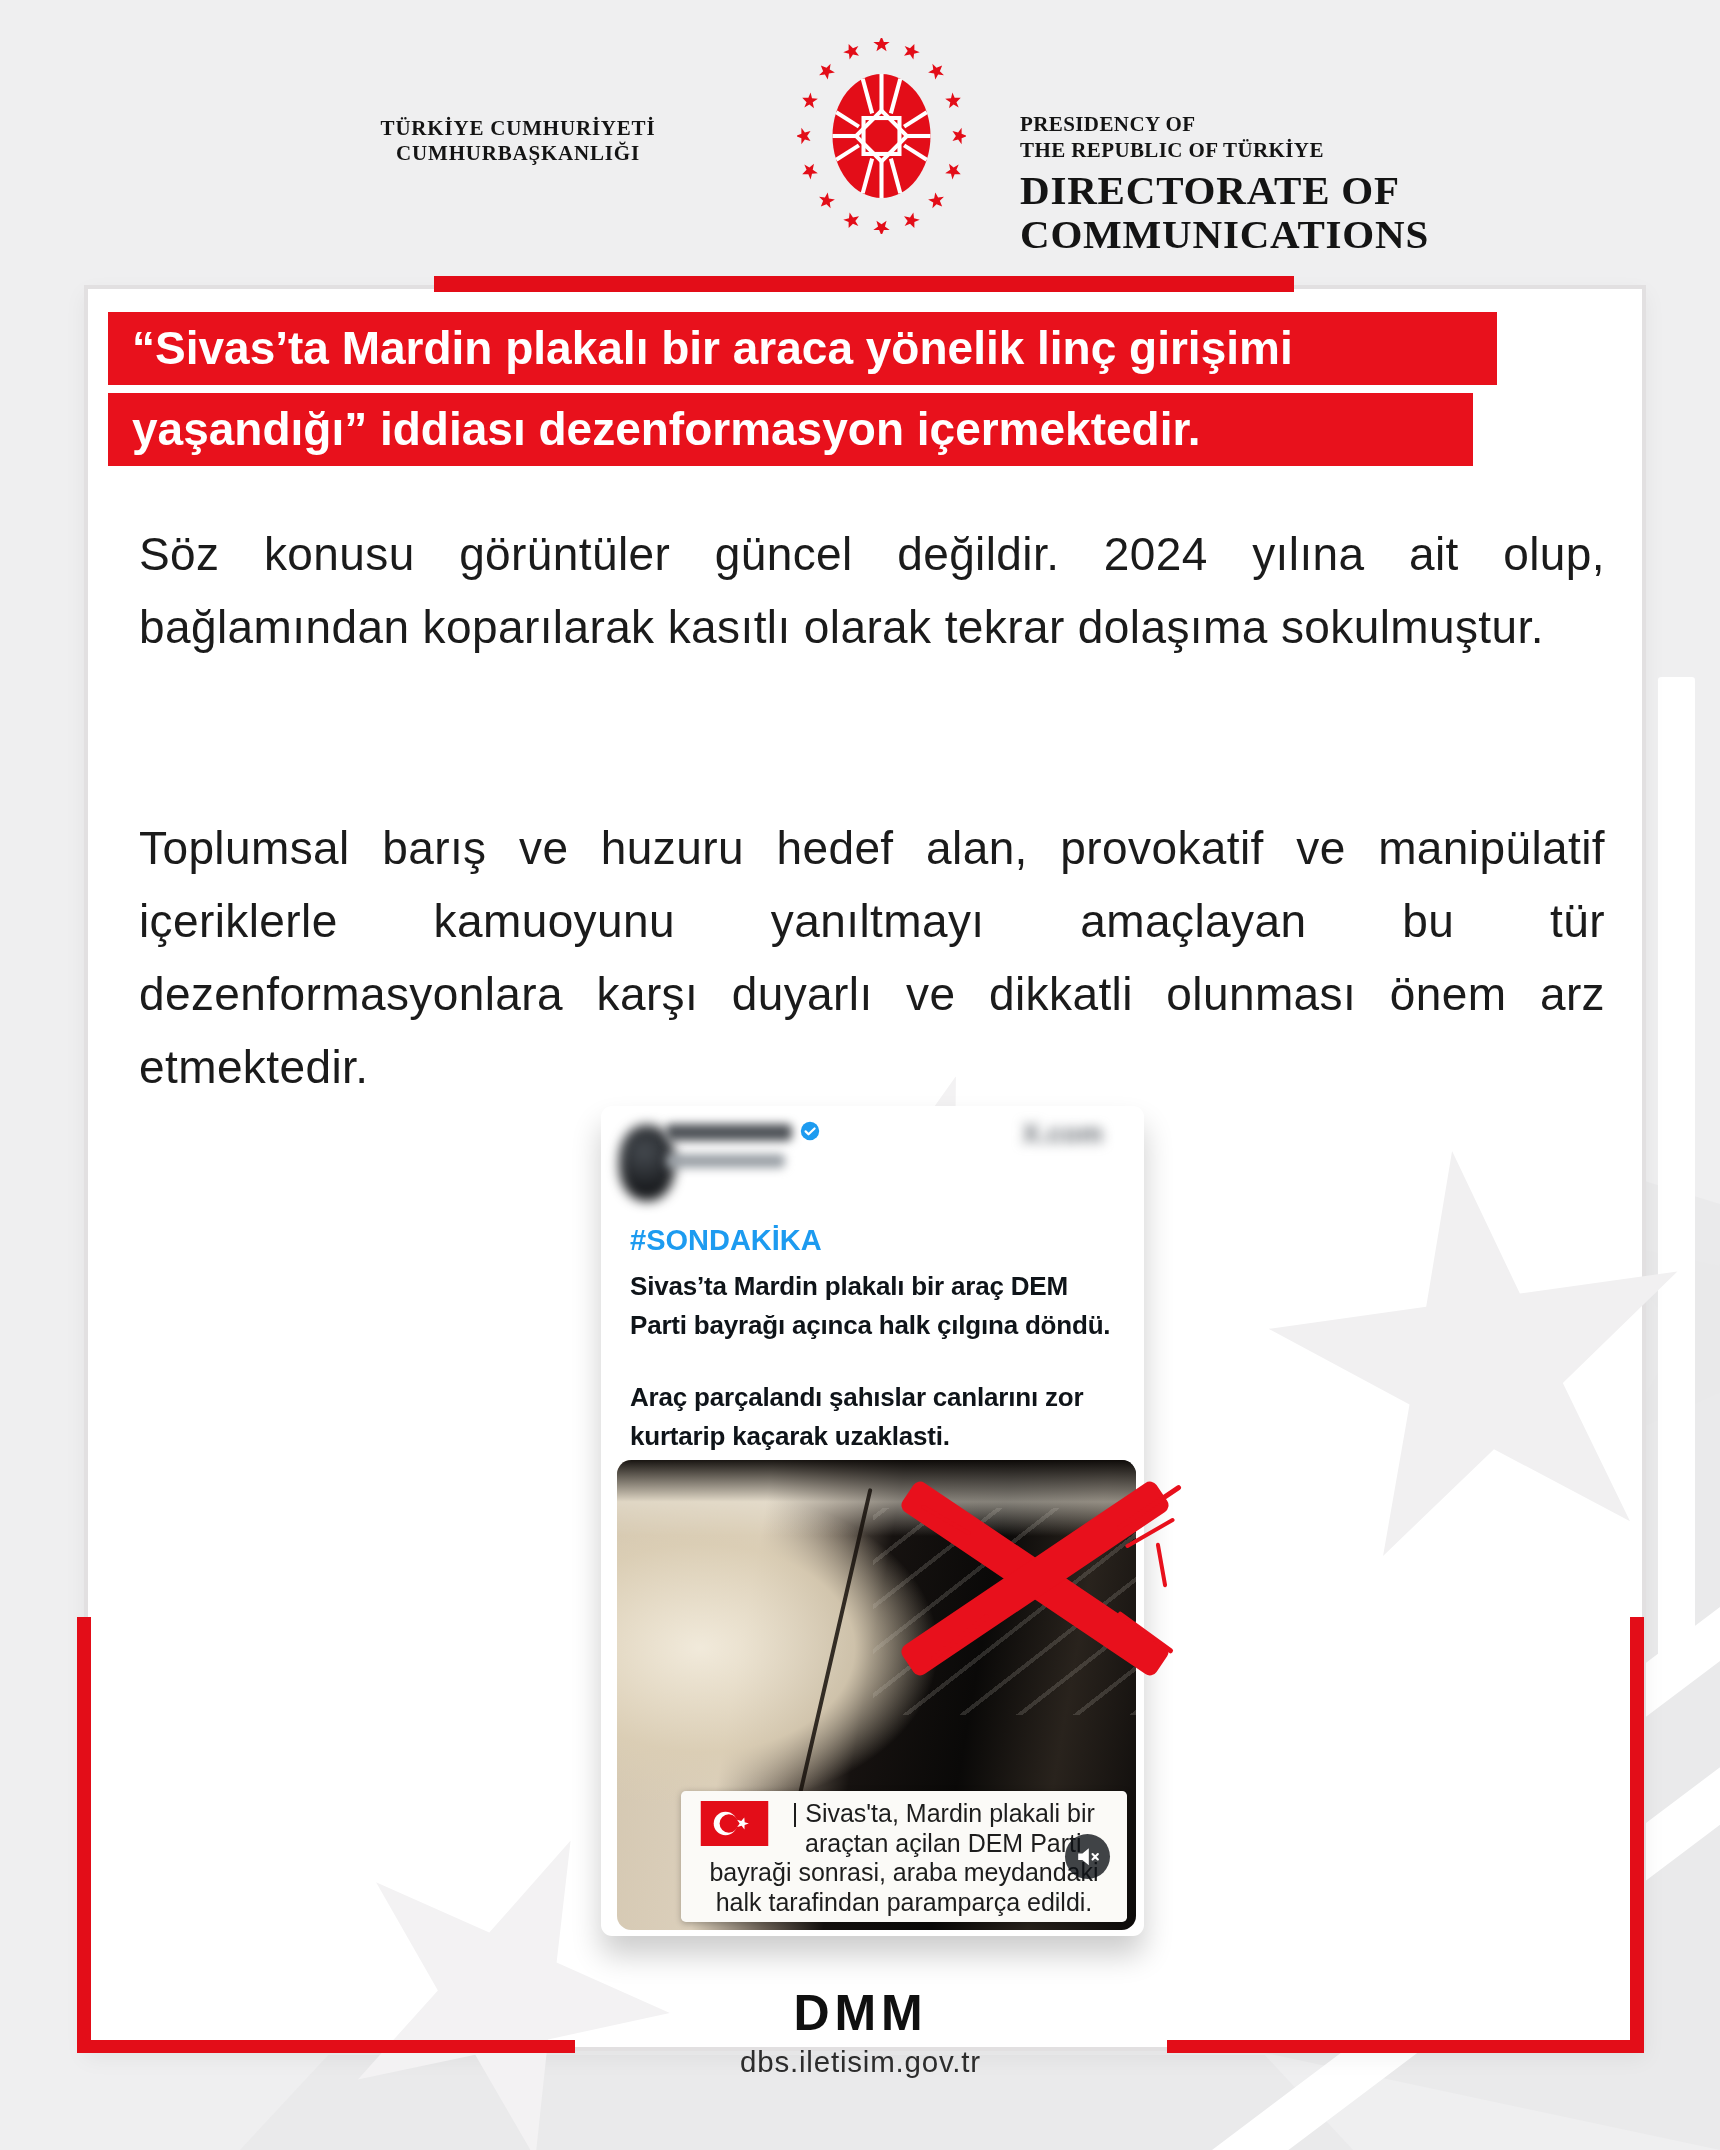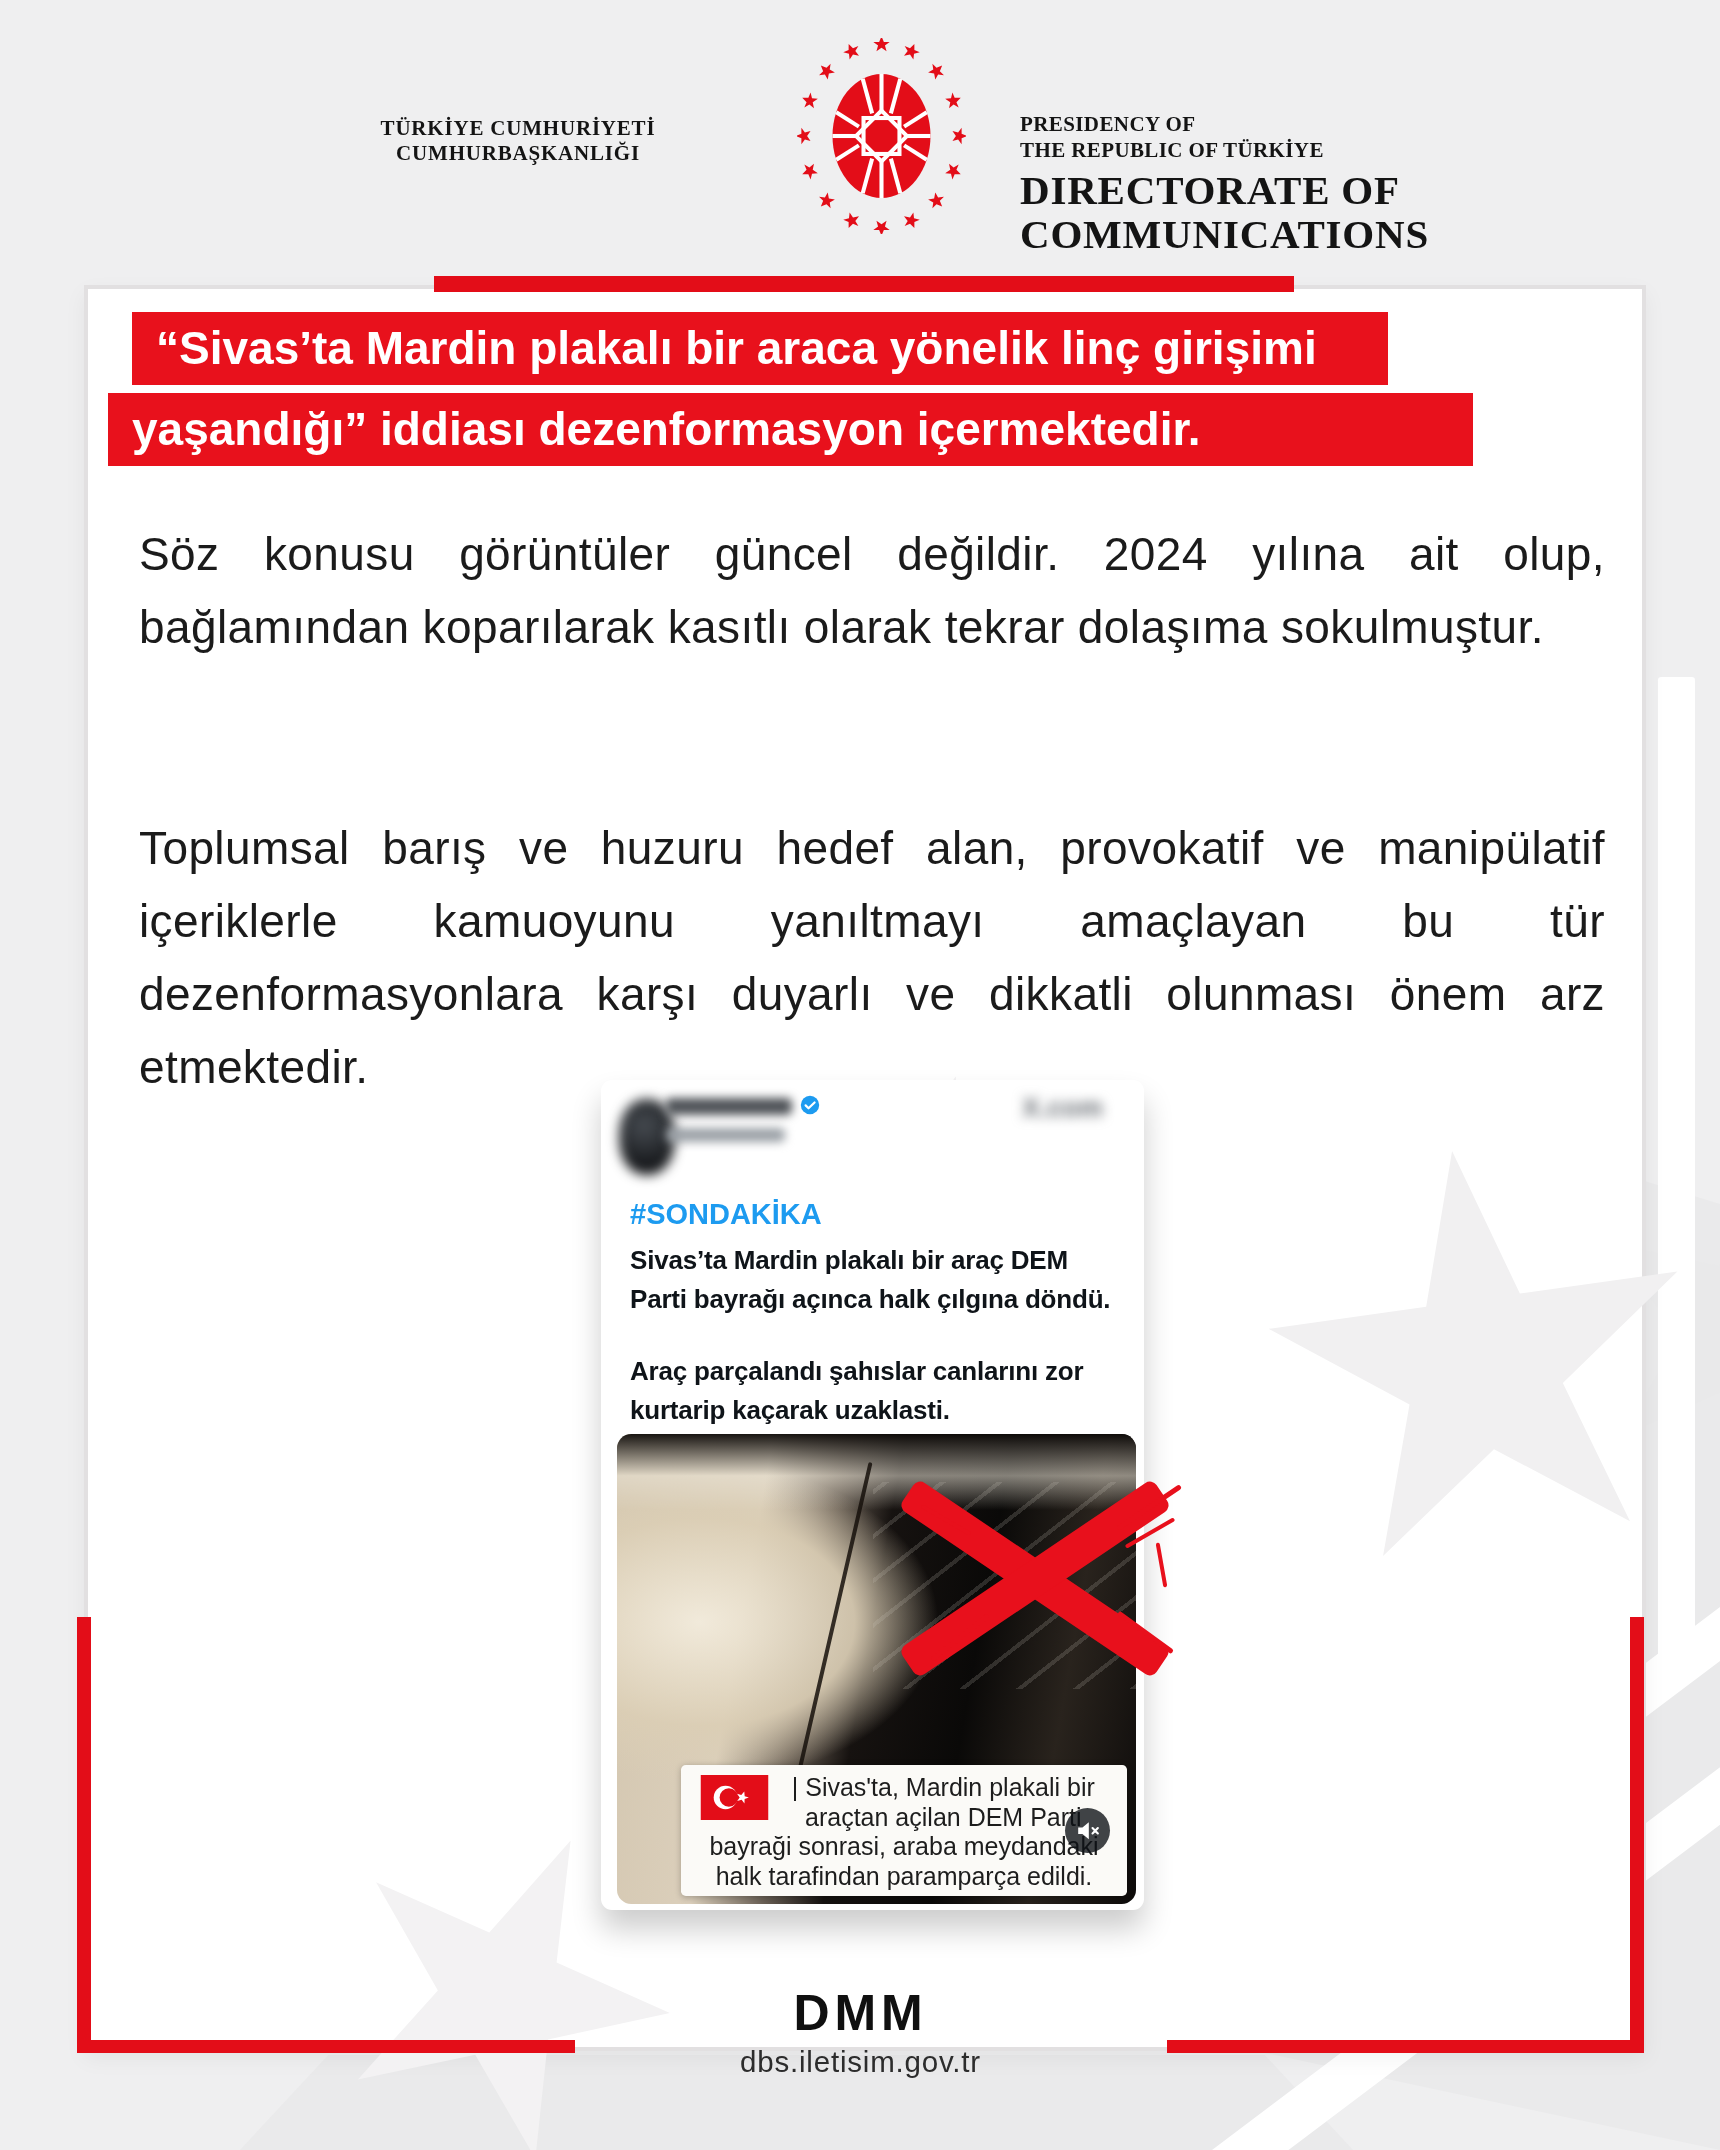--- a/index.html
+++ b/index.html
@@ -37,30 +37,30 @@
   
   .accent{position:absolute;background:#e30d18;z-index:12;}
   .accent-top{left:434px;top:276px;width:860px;height:16px;}
   .accent-left{left:77px;top:1617px;width:14.3px;height:436px;}
   .accent-right{left:1630px;top:1617px;width:14.3px;height:436px;}
   .accent-bottom-l{left:77px;top:2040px;width:498px;height:12.7px;}
   .accent-bottom-r{left:1167px;top:2040px;width:477px;height:12.7px;}
 
   
   .headline{position:absolute;z-index:15;background:#e8111c;color:#ffffff;font-weight:700;font-size:46px;line-height:73px;height:73px;padding:0 24px;box-sizing:border-box;white-space:nowrap;overflow:hidden;}
-  .hl1{left:108px;top:312px;width:1256px;margin-left:24px;}
+  .hl1{left:108px;top:312px;width:1389px;}
   .hl2{left:108px;top:393px;width:1365px;}
 
   
   .para{position:absolute;left:139px;width:1466px;margin:0;z-index:15;color:#1b1b1b;font-size:46px;line-height:73px;font-weight:500;text-align:justify;letter-spacing:0.4px;}
   .p1{top:518px;}
   .p2{top:812px;}
 
   
-  .tweet{position:absolute;left:601px;top:1080px;width:543px;height:830px;background:#ffffff;border-radius:11px;z-index:20;box-shadow:0 19px 30px rgba(0,0,0,.20);box-sizing:border-box;}
+  .tweet{position:absolute;left:601px;top:1106px;width:543px;height:830px;background:#ffffff;border-radius:11px;z-index:20;box-shadow:0 19px 30px rgba(0,0,0,.20);box-sizing:border-box;}
   .avatar-blur{position:absolute;left:17.5px;top:19px;width:56px;height:76px;border-radius:46%;background:radial-gradient(circle at 45% 35%,#474c52 0%,#17191c 70%);filter:blur(5.6px);}
   .name-blur{position:absolute;left:65px;top:17.5px;width:126px;height:17.5px;background:#4e5257;border-radius:4.8px;filter:blur(4.8px);}
   .badge{position:absolute;left:198px;top:14.3px;width:22px;height:22px;}
   .handle-blur{position:absolute;left:65px;top:48px;width:119px;height:14.3px;background:#9aa0a6;border-radius:4.8px;filter:blur(4.8px);}
   .xcom-blur{position:absolute;left:421px;top:12.7px;font-size:27px;font-weight:700;color:#6a6f75;filter:blur(5.6px);}
   .hashtag{position:absolute;left:29px;top:118px;font-size:29px;font-weight:700;color:#1d9bf0;}
   .tweet-text{position:absolute;left:29px;width:495px;margin:0;font-size:26px;line-height:39px;font-weight:700;color:#0f1419;letter-spacing:-0.2px;}
   .tt1{top:161px;}
   .tt2{top:272px;}
 

